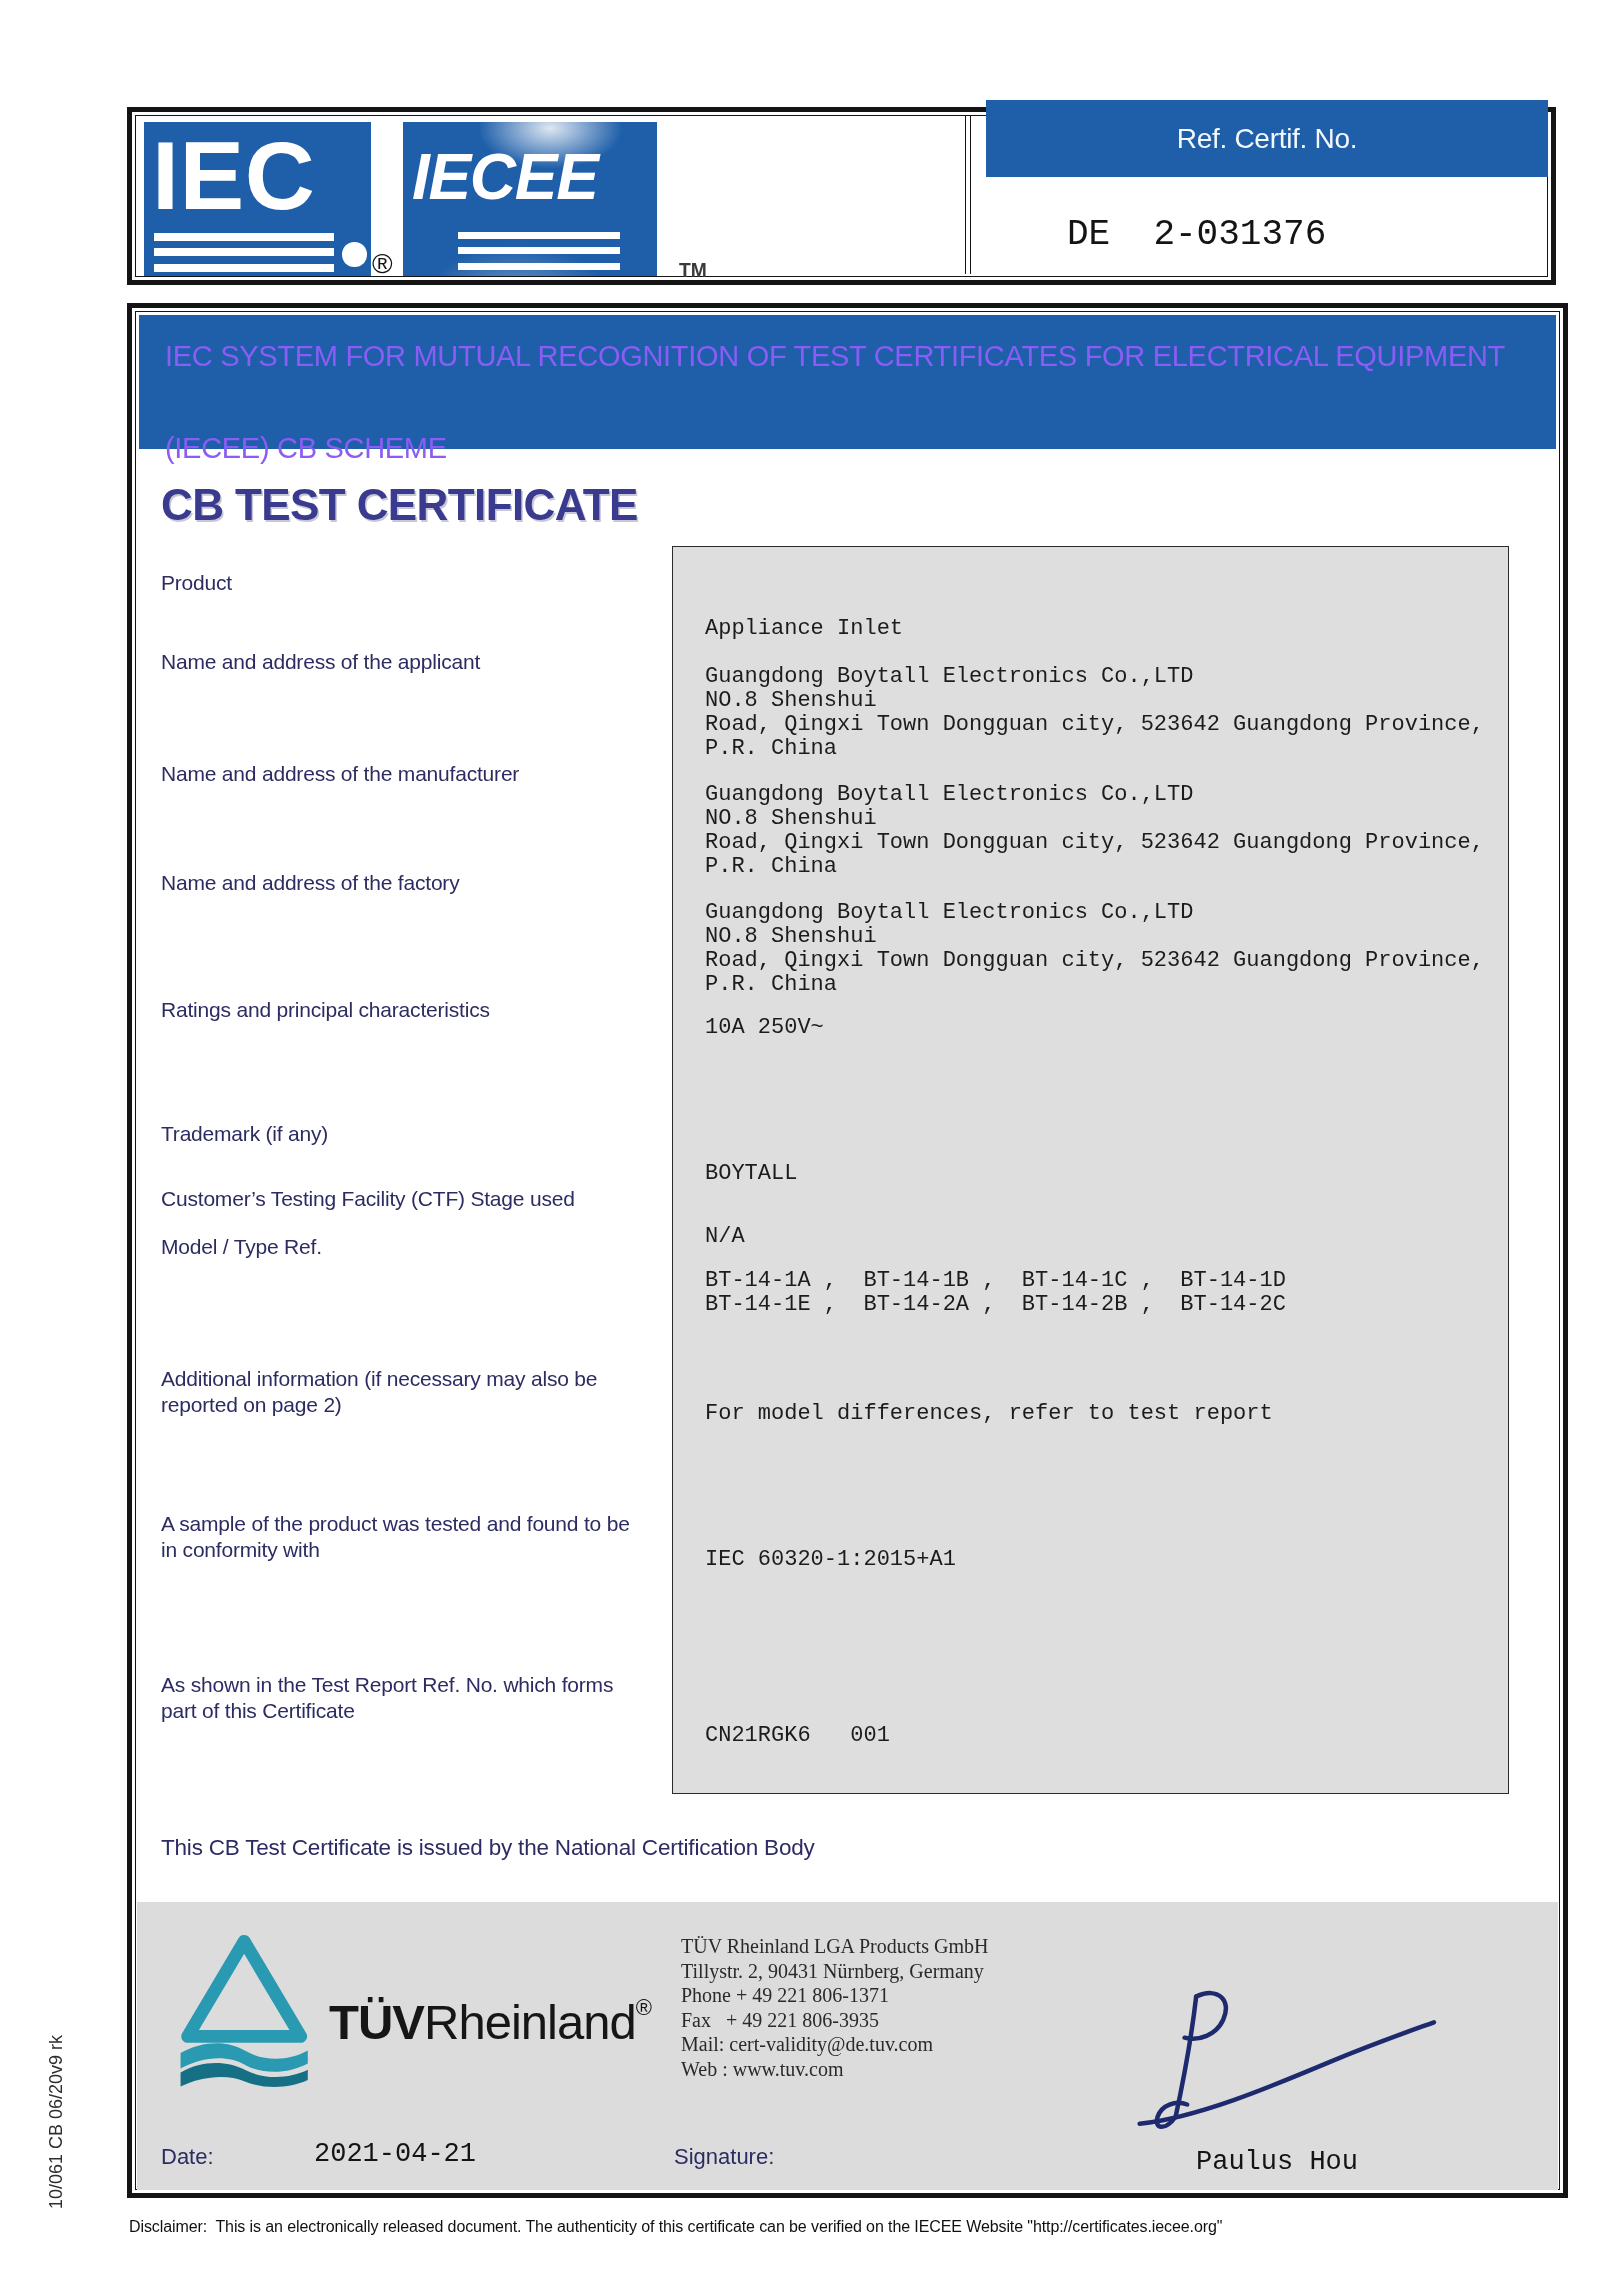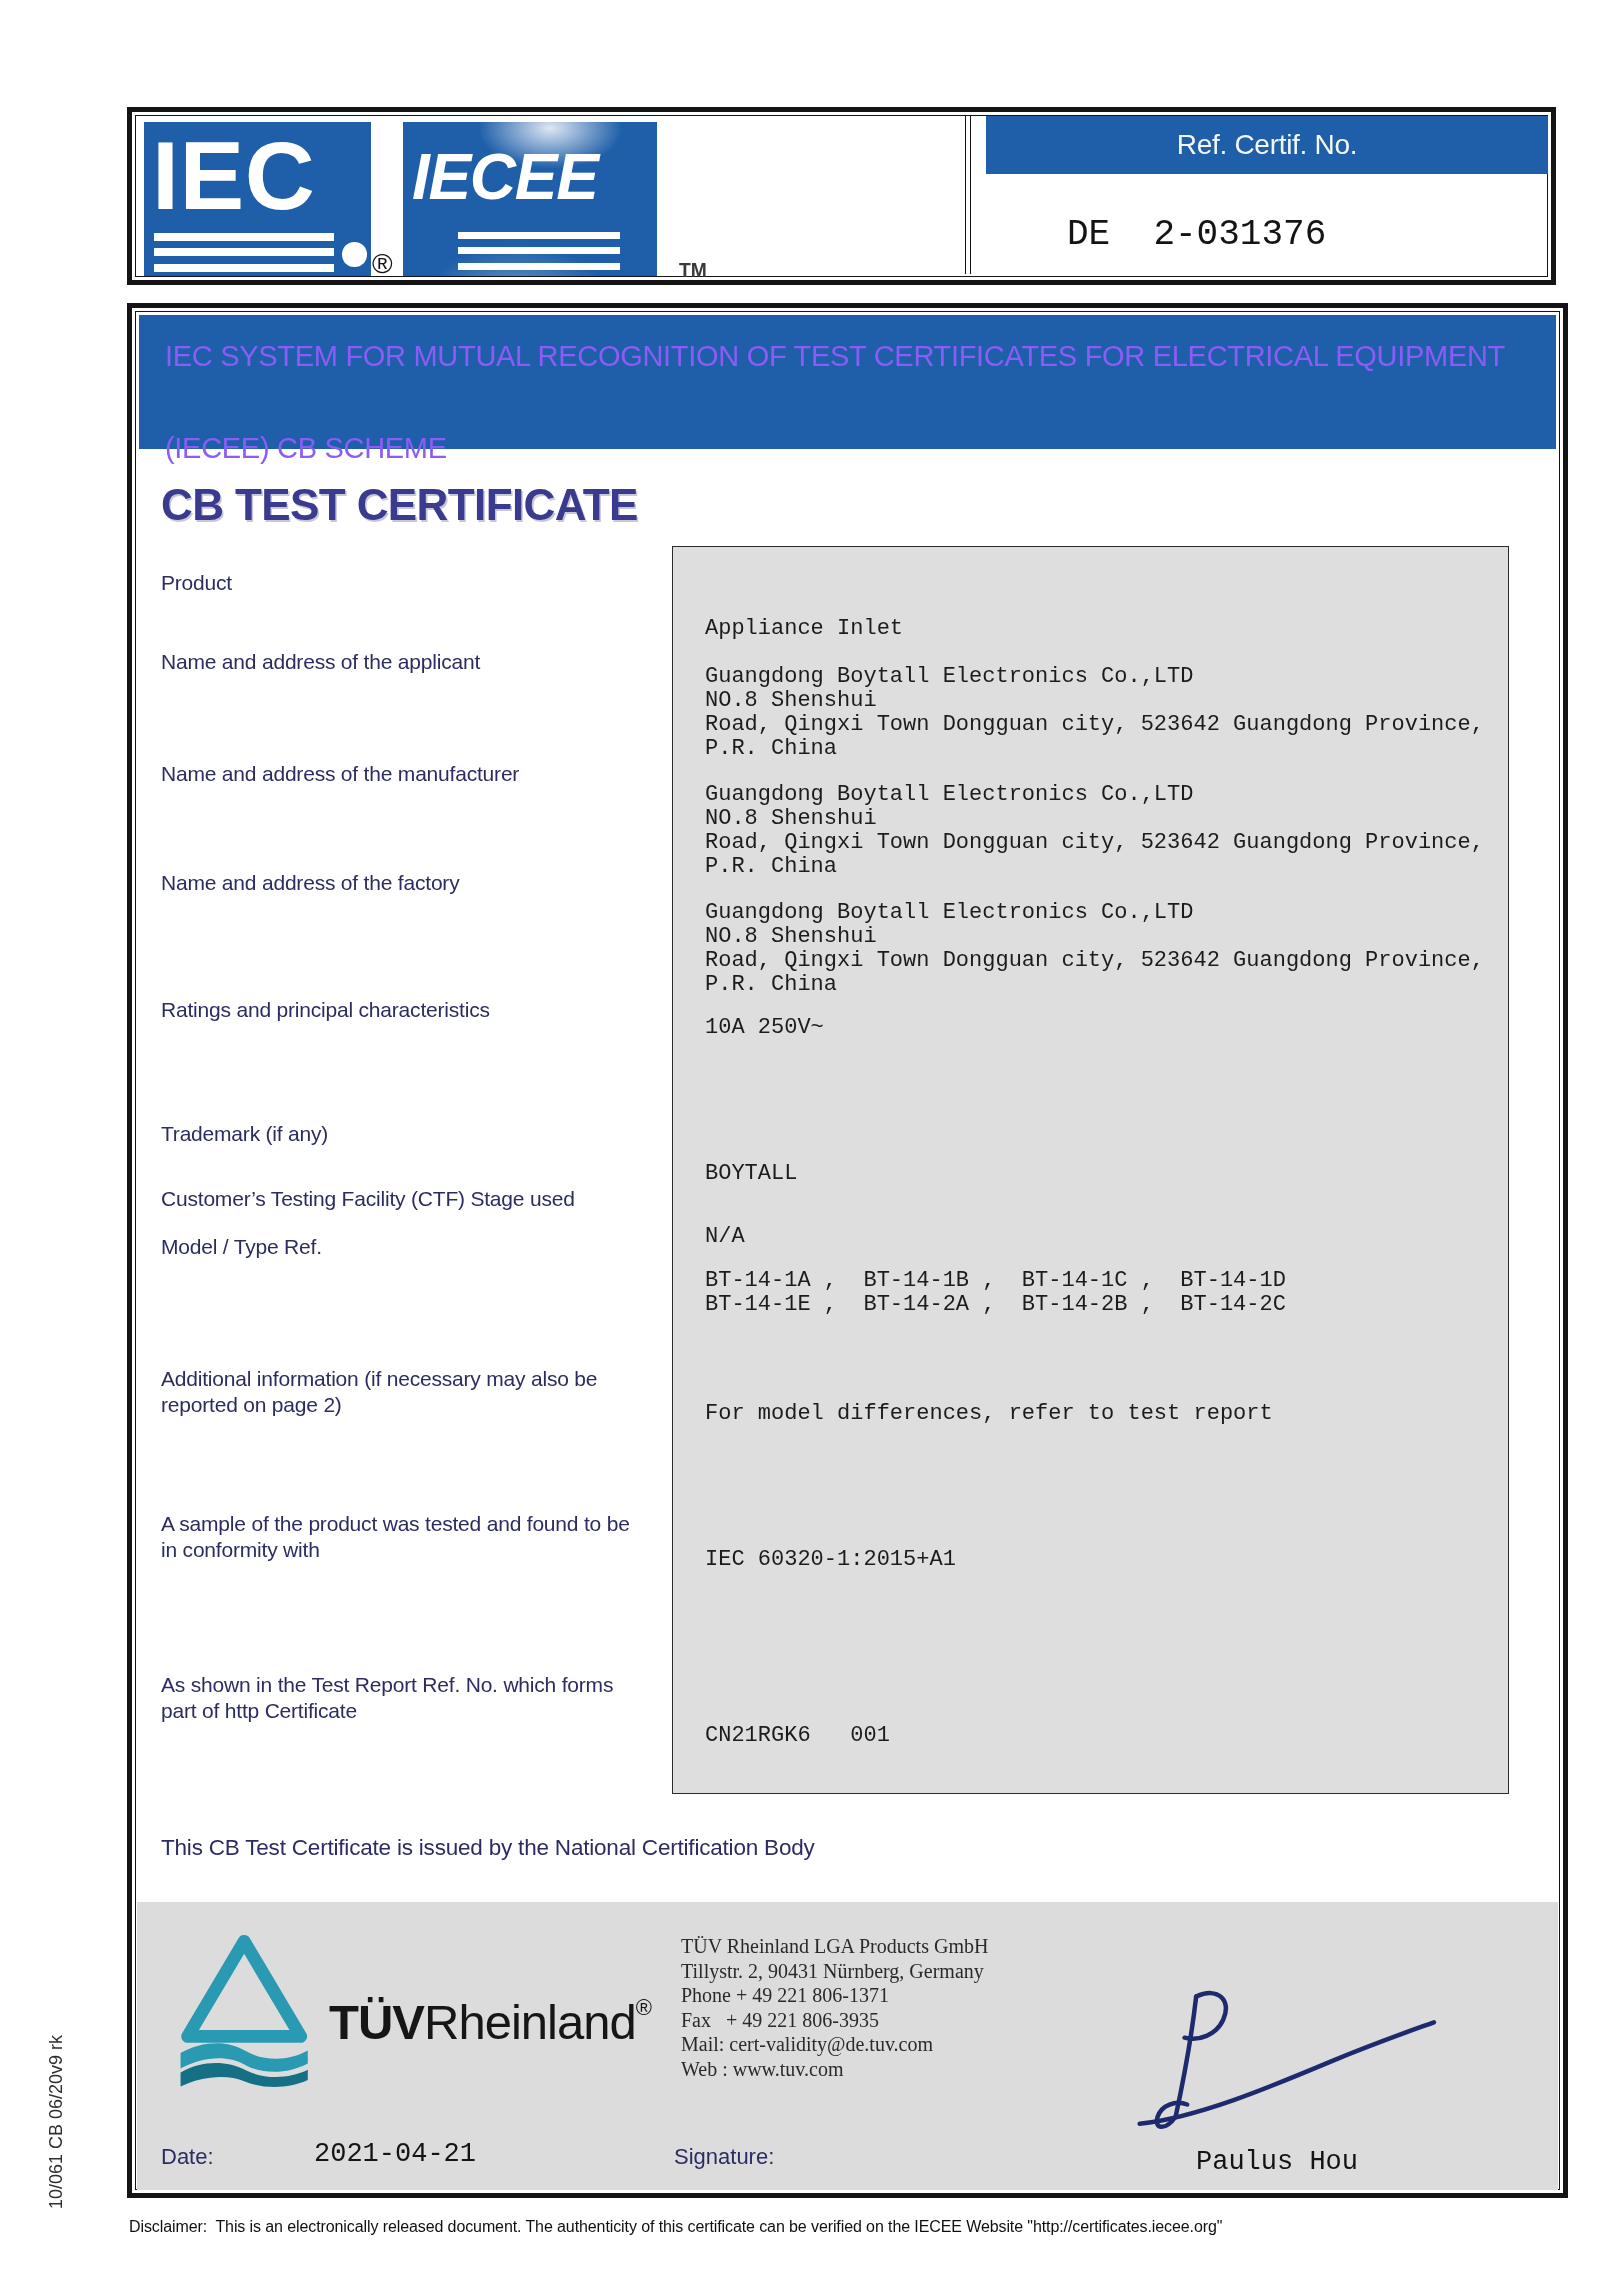--- a/index.html
+++ b/index.html
@@ -29,21 +29,21 @@
   }
   #iec-text   { left:152px; top:127px; font-size:97px; line-height:1; font-weight:700; color:#fff; letter-spacing:0.6px; }
   #iecee-text { left:412px; top:145px; font-size:64px; line-height:1; font-weight:700; font-style:italic; color:#fff; letter-spacing:-1.3px; }
   .iec-bar   { left:154px; width:180px; height:7.7px; background:#fff; }
   .iecee-bar { left:458px; width:162px; height:7px; background:#fff; }
   #iec-dot   { left:342px; top:242px; width:24.5px; height:24.5px; border-radius:50%; background:#fff; }
   #iec-reg   { left:372px; top:248px; font-size:28px; color:#141414; }
   #iecee-tm  { left:659px; top:260px; font-size:19.3px; color:#3a3a3a; font-weight:700;margin-left:20px; }
   #hdr-divider { left:965px; top:116px; width:5.8px; height:158px;
     border-left:1.9px solid #141414; border-right:1.9px solid #141414; }
-  #ref-bar { left:986px; top:116px; width:562px; height:58px; background:#1f5fa9;
+  #ref-bar { left:986px; top:100px; width:562px; height:77px; background:#1f5fa9;
     display:flex; align-items:center; justify-content:center; }
   #ref-label { color:#f4f8fc; font-size:28px; letter-spacing:-0.3px; }
   #ref-value { left:1067px; top:214px; font-family:"Liberation Mono", monospace; font-size:36px; color:#141414; white-space:pre; }
 
   
   #banner { left:139px; top:315px; width:1417px; height:134px; background:#1f5fa9; }
   .banner-line { color:#8b5cf6; font-size:29px; letter-spacing:-0.3px; white-space:nowrap; }
   #banner-l1 { left:165px; top:340px; }
   #banner-l2 { left:165px; top:384px;margin-top:48px; }
 
@@ -158,21 +158,21 @@
   <div class="val v5">BOYTALL</div>
   <div class="lbl l6">Customer’s Testing Facility (CTF) Stage used</div>
   <div class="val v6">N/A</div>
   <div class="lbl l7">Model / Type Ref.</div>
   <div class="val v7">BT-14-1A ,  BT-14-1B ,  BT-14-1C ,  BT-14-1D
 BT-14-1E ,  BT-14-2A ,  BT-14-2B ,  BT-14-2C</div>
   <div class="lbl l8">Additional information (if necessary may also be reported on page 2)</div>
   <div class="val v8">For model differences, refer to test report</div>
   <div class="lbl l9">A sample of the product was tested and found to be in conformity with</div>
   <div class="val v9">IEC 60320-1:2015+A1</div>
-  <div class="lbl l10">As shown in the Test Report Ref. No. which forms part of http Certificate</div>
+  <div class="lbl l10">As shown in the Test Report Ref. No. which forms part of this Certificate</div>
   <div class="val v10">CN21RGK6   001</div>
 
   <div id="issued" class="abs">This CB Test Certificate is issued by the National Certification Body</div>
 
   <div id="footer-panel" class="abs"></div>
 
   <svg id="tuv-logo" class="abs" width="151" height="161" viewBox="0 0 235 250">
     <path d="M117 22 L205 170 L29 170 Z" fill="none" stroke="#2a9ab2" stroke-width="20" stroke-linejoin="round"></path>
     <path d="M18 196 C 52 176, 92 176, 118 192 C 148 210, 188 208, 216 192 L216 212 C 186 228, 146 230, 118 214 C 90 198, 50 202, 18 220 Z" fill="#2a9ab2"></path>
     <path d="M18 226 C 52 206, 92 208, 118 222 C 148 238, 188 236, 216 222 L216 238 C 186 252, 146 252, 118 240 C 90 228, 50 232, 18 248 Z" fill="#157086"></path>

